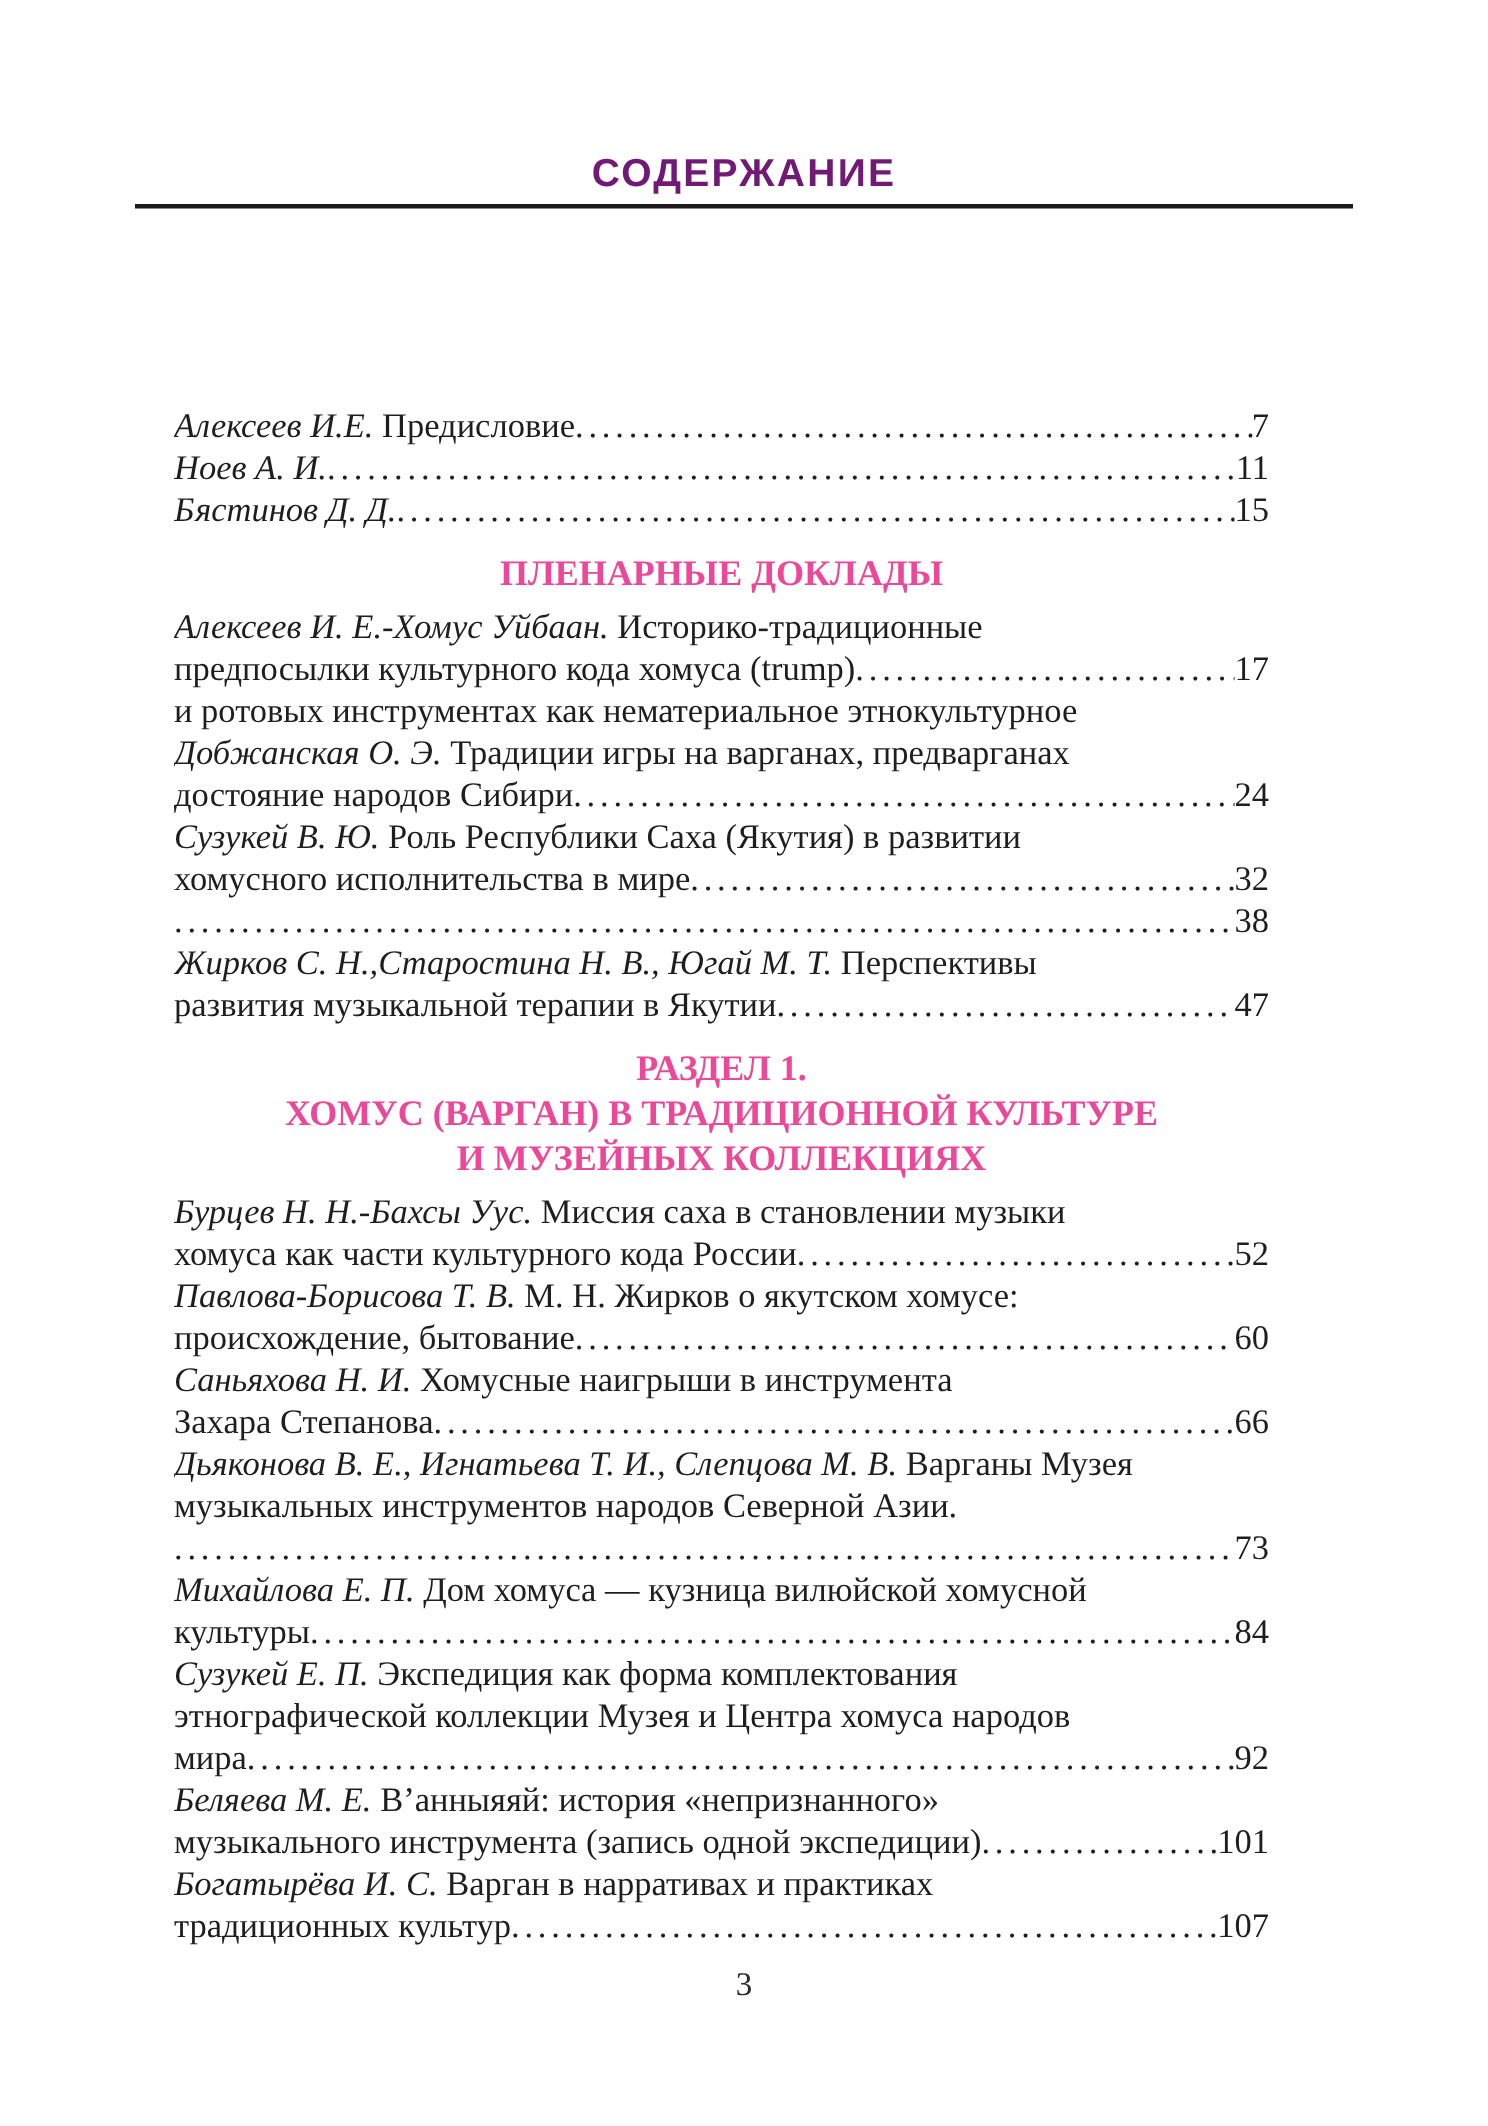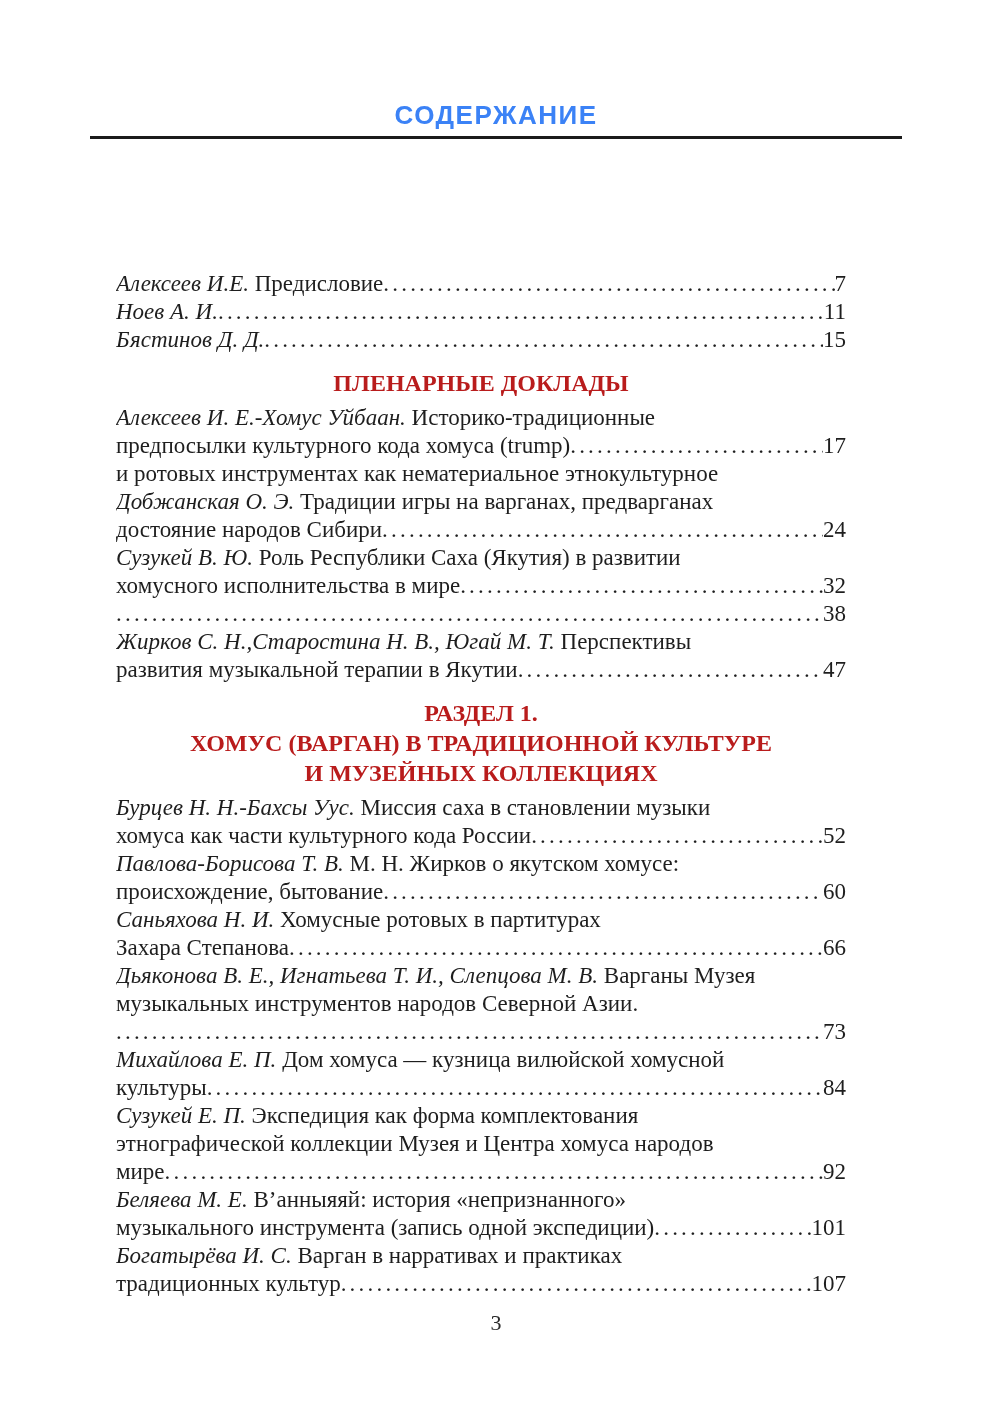--- a/index.html
+++ b/index.html
@@ -24,21 +24,21 @@
     right: 0;
   }
   .header-title {
     margin: 99px 0 0 0;
     text-align: center;
     font-family: "Liberation Sans", "DejaVu Sans", sans-serif;
     font-weight: bold;
     font-size: 26px;
     line-height: 32px;
     letter-spacing: 1.5px;
-    color: #3b82f6;
+    color: #701a75;
   }
   .header-rule {
     height: 3px;
     background: #1b1b1b;
     margin: 5px 90px 0 90px;
   }
   .toc {
     position: absolute;
     top: 246px;
     left: 116px;
@@ -69,21 +69,21 @@
     content: "..........................................................................................................................................................";
     letter-spacing: 3.2px;
   }
   .page-num { flex: 0 0 auto; }
   .section-heading {
     text-align: center;
     font-weight: bold;
     font-size: 24px;
     line-height: 30px;
     margin: 14px 0 6px 0;
-    color: #b91c1c;
+    color: #ec4899;
   }
   .footer-page-number {
     position: absolute;
     top: 1310px;
     left: 0;
     right: 0;
     text-align: center;
     font-size: 22px;
     color: #2a2a2a;
   }
@@ -193,21 +193,21 @@
             <span class="line-text"><span class="author">Павлова-Борисова Т. В.</span><span class="title-text"> М. Н. Жирков о якутском хомусе:</span></span>
           </div>
           <div class="toc-line">
             <span class="line-text"><span class="title-text">происхождение, бытование</span></span>
             <span class="dots"></span>
             <span class="page-num">60</span>
           </div>
         </div>
         <div class="toc-entry">
           <div class="toc-line">
-            <span class="line-text"><span class="author">Саньяхова Н. И.</span><span class="title-text"> Хомусные ротовых в партитурах</span></span>
+            <span class="line-text"><span class="author">Саньяхова Н. И.</span><span class="title-text"> Хомусные наигрыши в инструмента</span></span>
           </div>
           <div class="toc-line">
             <span class="line-text"><span class="title-text">Захара Степанова</span></span>
             <span class="dots"></span>
             <span class="page-num">66</span>
           </div>
         </div>
         <div class="toc-entry">
           <div class="toc-line">
             <span class="line-text"><span class="author">Дьяконова В. Е., Игнатьева Т. И., Слепцова М. В.</span><span class="title-text"> Варганы Музея</span></span>
@@ -231,21 +231,21 @@
           </div>
         </div>
         <div class="toc-entry">
           <div class="toc-line">
             <span class="line-text"><span class="author">Сузукей Е. П.</span><span class="title-text"> Экспедиция как форма комплектования</span></span>
           </div>
           <div class="toc-line">
             <span class="line-text"><span class="title-text">этнографической коллекции Музея и Центра хомуса народов</span></span>
           </div>
           <div class="toc-line">
-            <span class="line-text"><span class="title-text">мире</span></span>
+            <span class="line-text"><span class="title-text">мира</span></span>
             <span class="dots"></span>
             <span class="page-num">92</span>
           </div>
         </div>
         <div class="toc-entry">
           <div class="toc-line">
             <span class="line-text"><span class="author">Беляева М. Е.</span><span class="title-text"> В’анныяяй: история «непризнанного»</span></span>
           </div>
           <div class="toc-line">
             <span class="line-text"><span class="title-text">музыкального инструмента (запись одной экспедиции)</span></span>

